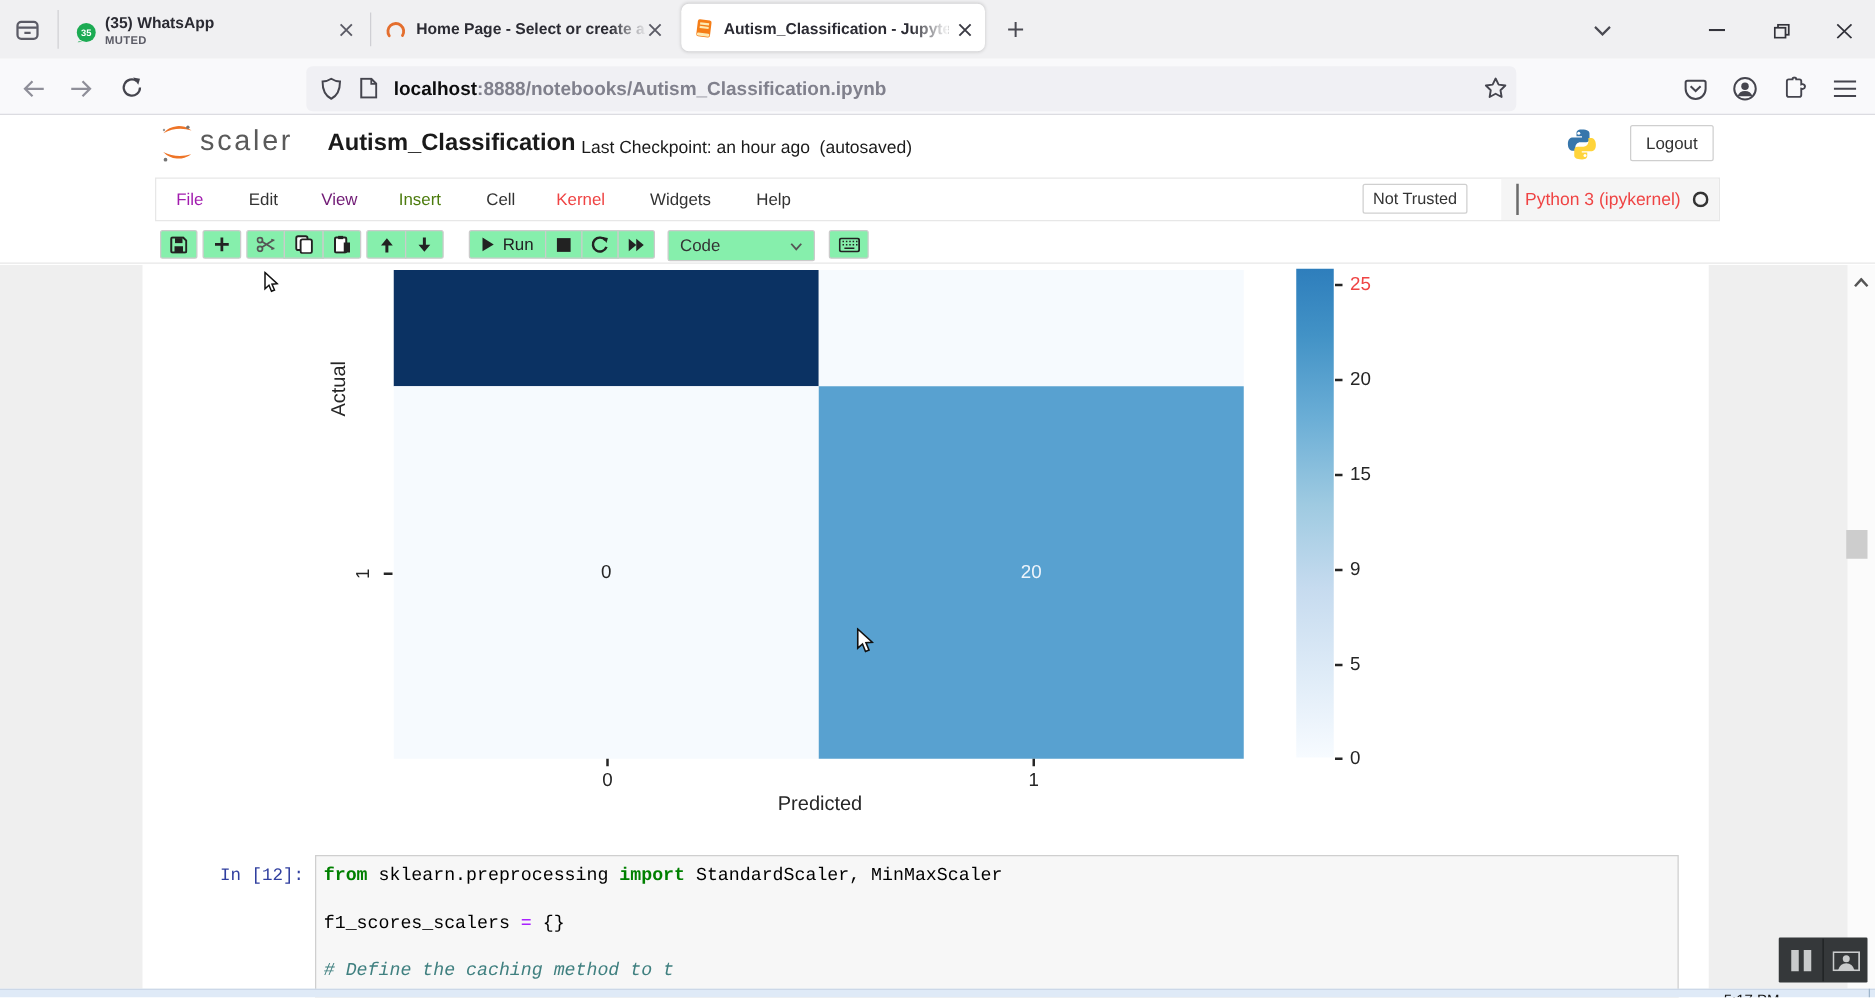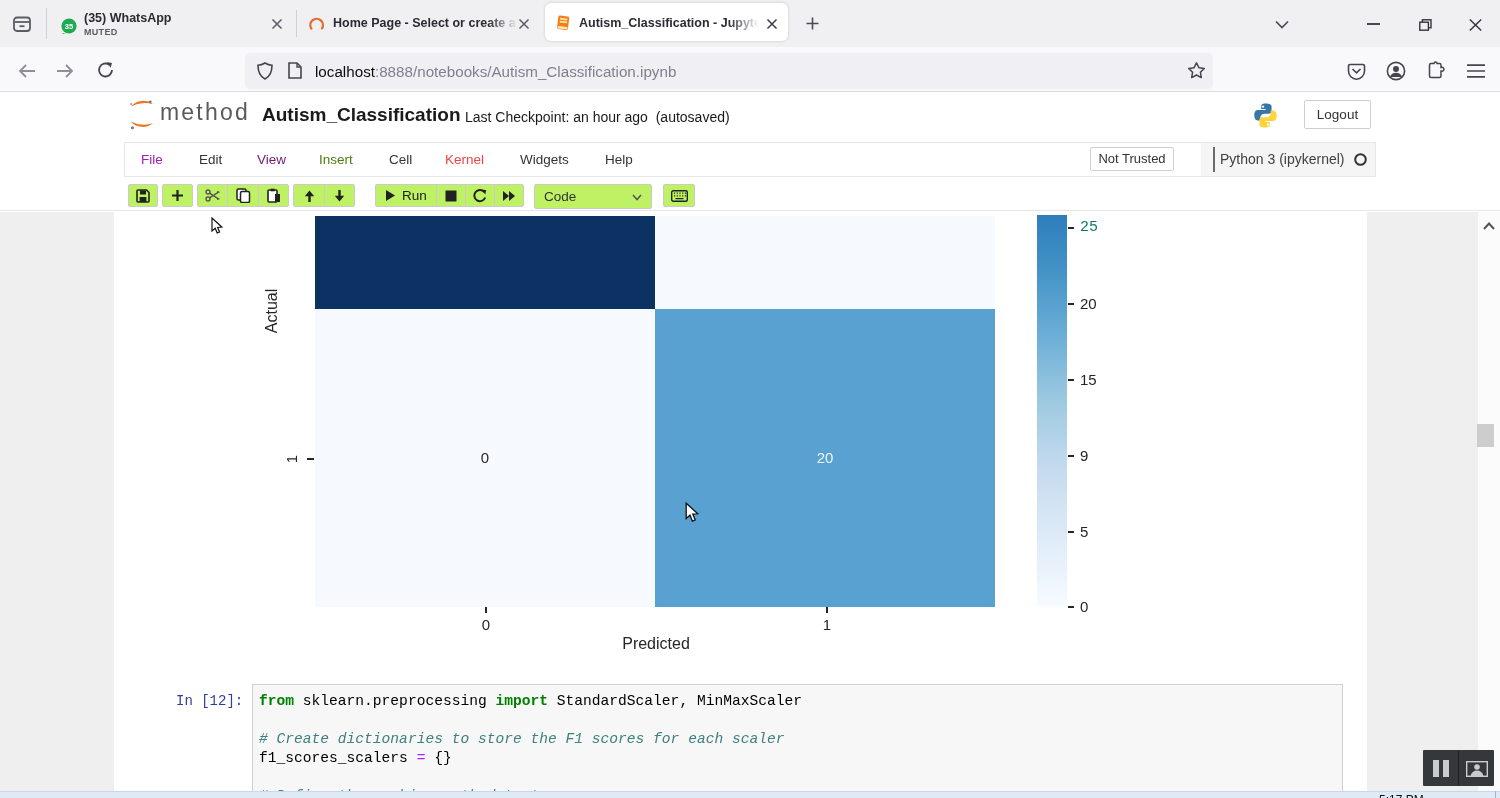--- a/index.html
+++ b/index.html
@@ -88,21 +88,21 @@
   </svg>
 
 <div class="abs" style="left:245px;top:53px;width:968px;height:36px;background:#f0f0f4;border-radius:5px;"></div>
 <svg class="abs" style="left:257px;top:62px" width="16" height="18" viewBox="0 0 16 18">
     <path d="M8 1 C10.5 2.6 13 3.2 15 3.2 C15 10 13 14.5 8 17 C3 14.5 1 10 1 3.2 C3 3.2 5.5 2.6 8 1 Z" fill="none" stroke="#45454e" stroke-width="1.6"></path>
   </svg>
 <svg class="abs" style="left:288px;top:62px" width="14" height="17" viewBox="0 0 14 17">
     <path d="M1 1 H9 L13 5 V16 H1 Z" fill="none" stroke="#45454e" stroke-width="1.6"></path>
     <path d="M9 1 V5 H13" fill="none" stroke="#45454e" stroke-width="1.4"></path>
   </svg>
-<div class="abs" style="left:315px;top:63px;font-size:15.2px;color:#0c0c0d;">localhost<span style="color:#80808c">:8888/notebooks/Autism_Classification.ipynb</span></div>
+<div class="abs" style="left:315px;top:63px;font-size:15.2px;color:#0c0c0d;font-weight:bold;">localhost<span style="color:#80808c">:8888/notebooks/Autism_Classification.ipynb</span></div>
 <svg class="abs" style="left:1187px;top:61px" width="19" height="19" viewBox="0 0 19 19">
     <path d="M9.5 1.8 L11.9 6.7 L17.3 7.4 L13.4 11.2 L14.3 16.6 L9.5 14 L4.7 16.6 L5.6 11.2 L1.7 7.4 L7.1 6.7 Z" fill="none" stroke="#45454e" stroke-width="1.5" stroke-linejoin="round"></path>
   </svg>
 
 <svg class="abs" style="left:1347px;top:63px" width="19" height="17" viewBox="0 0 19 17">
     <path d="M1.5 3 Q1.5 1.5 3 1.5 L16 1.5 Q17.5 1.5 17.5 3 L17.5 8 A8 8.2 0 0 1 1.5 8 Z" fill="none" stroke="#45454e" stroke-width="1.6"></path>
     <path d="M5.5 6 L9.5 9.8 L13.5 6" fill="none" stroke="#45454e" stroke-width="1.6"></path>
   </svg>
 <svg class="abs" style="left:1386px;top:61px" width="20" height="20" viewBox="0 0 20 20">
     <circle cx="10" cy="10" r="8.6" fill="none" stroke="#45454e" stroke-width="1.6"></circle>
@@ -118,21 +118,21 @@
 
 <div class="abs" style="left:0;top:92px;width:1500px;height:119px;background:#fff;border-bottom:1px solid #e7e7e7;"></div>
 
 <svg class="abs" style="left:128px;top:98px" width="28" height="32" viewBox="0 0 28 32">
   <path d="M2.7 8.5 A16.4 16.4 0 0 1 25.2 6.3 A30 30 0 0 0 2.7 8.5 Z" fill="#ee7427"></path>
   <path d="M2.6 23.5 A16.4 16.4 0 0 0 25 25.3 A30 30 0 0 1 2.6 23.5 Z" fill="#ee7427"></path>
   <circle cx="22.3" cy="3.8" r="1.35" fill="#757575"></circle>
   <circle cx="3.2" cy="6" r="0.95" fill="#9a9a9a"></circle>
   <circle cx="4.4" cy="29.7" r="1.5" fill="#757575"></circle>
 </svg>
-<div class="abs" style="left:160px;top:99px;font-size:23px;color:#5a5a5a;letter-spacing:2.2px;">method</div>
+<div class="abs" style="left:160px;top:99px;font-size:23px;color:#5a5a5a;letter-spacing:2.2px;">scaler</div>
 <div class="abs" style="left:262px;top:104px;font-size:19px;font-weight:bold;color:#1a1a1a;">Autism_Classification</div>
 <div class="abs" style="left:465px;top:109px;font-size:14px;color:#1a1a1a;">Last Checkpoint: an hour ago &nbsp;(autosaved)</div>
 
 <svg class="abs" style="left:1252px;top:102px" width="27" height="27" viewBox="0 0 27 27">
   <path d="M13.3 1.5 C9.8 1.5 9.2 3.1 9.2 4.6 L9.2 7 L13.6 7 L13.6 8 L6.3 8 C4.2 8 2.3 9.2 2.3 13.2 C2.3 17.2 4.4 18.6 6.3 18.6 L8.3 18.6 L8.3 15.6 C8.3 13.5 10.1 11.7 12.2 11.7 L16.9 11.7 C18.5 11.7 19.6 10.6 19.6 9 L19.6 4.6 C19.6 3 18.3 1.5 13.3 1.5 Z" fill="#3776ab"></path>
   <circle cx="11" cy="4.6" r="1.2" fill="#fff"></circle>
   <path d="M13.7 25.5 C17.2 25.5 17.8 23.9 17.8 22.4 L17.8 20 L13.4 20 L13.4 19 L20.7 19 C22.8 19 24.7 17.8 24.7 13.8 C24.7 9.8 22.6 8.4 20.7 8.4 L18.7 8.4 L18.7 11.4 C18.7 13.5 16.9 15.3 14.8 15.3 L10.1 15.3 C8.5 15.3 7.4 16.4 7.4 18 L7.4 22.4 C7.4 24 8.7 25.5 13.7 25.5 Z" fill="#ffd43b"></path>
   <circle cx="16" cy="22.4" r="1.2" fill="#fff"></circle>
 </svg>
 <div class="abs" style="left:1304px;top:100px;width:67px;height:29px;border:1px solid #cfcfcf;border-radius:2px;background:#fff;font-size:13.5px;color:#333;text-align:center;line-height:27px;">Logout</div>
@@ -142,27 +142,27 @@
 <div class="abs" style="top:152px;left:199px;font-size:13.5px;color:#333">Edit</div>
 <div class="abs" style="top:152px;left:257px;font-size:13.5px;color:#701a75">View</div>
 <div class="abs" style="top:152px;left:319px;font-size:13.5px;color:#4d7c0f">Insert</div>
 <div class="abs" style="top:152px;left:389px;font-size:13.5px;color:#333">Cell</div>
 <div class="abs" style="top:152px;left:445px;font-size:13.5px;color:#ef4444">Kernel</div>
 <div class="abs" style="top:152px;left:520px;font-size:13.5px;color:#333">Widgets</div>
 <div class="abs" style="top:152px;left:605px;font-size:13.5px;color:#333">Help</div>
 <div class="abs" style="left:1090px;top:147px;width:84px;height:24px;border:1px solid #cfcfcf;border-radius:2px;background:#fff;font-size:13px;color:#333;text-align:center;line-height:22px;">Not Trusted</div>
 <div class="abs" style="left:1201px;top:143px;width:174px;height:33px;background:#f5f5f5;"></div>
 <div class="abs" style="left:1213px;top:147px;width:2px;height:25px;background:#6b6b6b;"></div>
-<div class="abs" style="left:1220px;top:151px;font-size:14px;color:#404040;">Python 3 (ipykernel)</div>
+<div class="abs" style="left:1220px;top:151px;font-size:14px;color:#ef4444;">Python 3 (ipykernel)</div>
 <svg class="abs" style="left:1354px;top:153px" width="13" height="13" viewBox="0 0 13 13">
     <circle cx="6.5" cy="6.5" r="5.3" fill="none" stroke="#333" stroke-width="2"></circle>
   </svg>
 
 <style>
-.tbtn { position:absolute; top:184px; height:23px; background:#bef264; border:1px solid #cbcbcb; border-radius:2px; display:flex; align-items:center; justify-content:center; }
+.tbtn { position:absolute; top:184px; height:23px; background:#86efac; border:1px solid #cbcbcb; border-radius:2px; display:flex; align-items:center; justify-content:center; }
 </style>
 <div class="tbtn" style="left:128px;width:30px;">
     <svg width="14" height="14" viewBox="0 0 14 14">
       <path d="M1 2 Q1 1 2 1 L10.5 1 L13 3.5 L13 12 Q13 13 12 13 L2 13 Q1 13 1 12 Z" fill="none" stroke="#222" stroke-width="1.6"></path>
       <rect x="4" y="1.5" width="6" height="4" fill="#222"></rect>
       <rect x="3.6" y="8" width="6.8" height="5" fill="#222"></rect>
     </svg>
   </div>
 <div class="tbtn" style="left:162px;width:31px;">
     <svg width="13" height="13" viewBox="0 0 13 13">
@@ -256,31 +256,30 @@
 <div class="abs" style="left:456px;top:616px;width:60px;text-align:center;font-size:15px;color:#262626;">0</div>
 <div class="abs" style="left:797px;top:616px;width:60px;text-align:center;font-size:15px;color:#262626;">1</div>
 <div class="abs" style="left:575px;top:635px;width:162px;text-align:center;font-size:16px;color:#262626;">Predicted</div>
 <div class="abs" style="left:1037px;top:215px;width:30px;height:391px;background:linear-gradient(180deg,#2e7ebc 0%,#4292c6 13.5%,#6baed6 30.7%,#9ecae1 48.1%,#c6dbef 65.5%,#deebf7 82.6%,#f7fbff 100%);"></div>
 <div class="abs" style="left:1068px;top:227px;width:6px;height:1.6px;background:#262626;"></div>
 <div class="abs" style="left:1068px;top:303px;width:6px;height:1.6px;background:#262626;"></div>
 <div class="abs" style="left:1068px;top:379px;width:6px;height:1.6px;background:#262626;"></div>
 <div class="abs" style="left:1068px;top:455px;width:6px;height:1.6px;background:#262626;"></div>
 <div class="abs" style="left:1068px;top:531px;width:6px;height:1.6px;background:#262626;"></div>
 <div class="abs" style="left:1068px;top:606px;width:6px;height:1.6px;background:#262626;"></div>
-<div class="abs" style="left:1080px;top:219px;font-size:15px;color:#0f766e;font-family:Liberation Mono, monospace;">25</div>
+<div class="abs" style="left:1080px;top:219px;font-size:15px;color:#ef4444;">25</div>
 <div class="abs" style="left:1080px;top:295px;font-size:15px;color:#262626;">20</div>
 <div class="abs" style="left:1080px;top:371px;font-size:15px;color:#262626;">15</div>
 <div class="abs" style="left:1080px;top:447px;font-size:15px;color:#262626;">9</div>
 <div class="abs" style="left:1080px;top:523px;font-size:15px;color:#262626;">5</div>
 <div class="abs" style="left:1080px;top:598px;font-size:15px;color:#262626;">0</div>
 <div class="abs" style="left:176px;top:693px;font-family:'Liberation Mono',monospace;font-size:14px;color:#303f9f;">In&nbsp;[12]:</div>
 <div class="abs" style="left:252px;top:684px;width:1091px;height:114px;background:#f7f7f7;border:1px solid #cfcfcf;"></div>
 <div class="abs" style="left:259px;top:692px;font-family:'Liberation Mono',monospace;font-size:14.6px;line-height:19px;color:#000;white-space:pre;"><span style="color:#008000;font-weight:bold;">from</span> sklearn.preprocessing <span style="color:#008000;font-weight:bold;">import</span> StandardScaler, MinMaxScaler
 
-<span style="color:#408080;font-style:italic;"># Create dictionaries to store the F1 scores for each scaler</span>
 f1_scores_scalers <span style="color:#aa22ff;">=</span> {}
 
 <span style="color:#408080;font-style:italic;"># Define the caching method to t</span></div>
 
 <div class="abs" style="left:1478px;top:212px;width:22px;height:579px;background:#fbfbfb;"></div>
 <svg class="abs" style="left:1483px;top:222px" width="12" height="8" viewBox="0 0 12 8">
     <path d="M1 7 L6 1.5 L11 7" fill="none" stroke="#555" stroke-width="2"></path>
   </svg>
 <div class="abs" style="left:1477px;top:424px;width:17px;height:23px;background:#cdcdcd;"></div>
 

